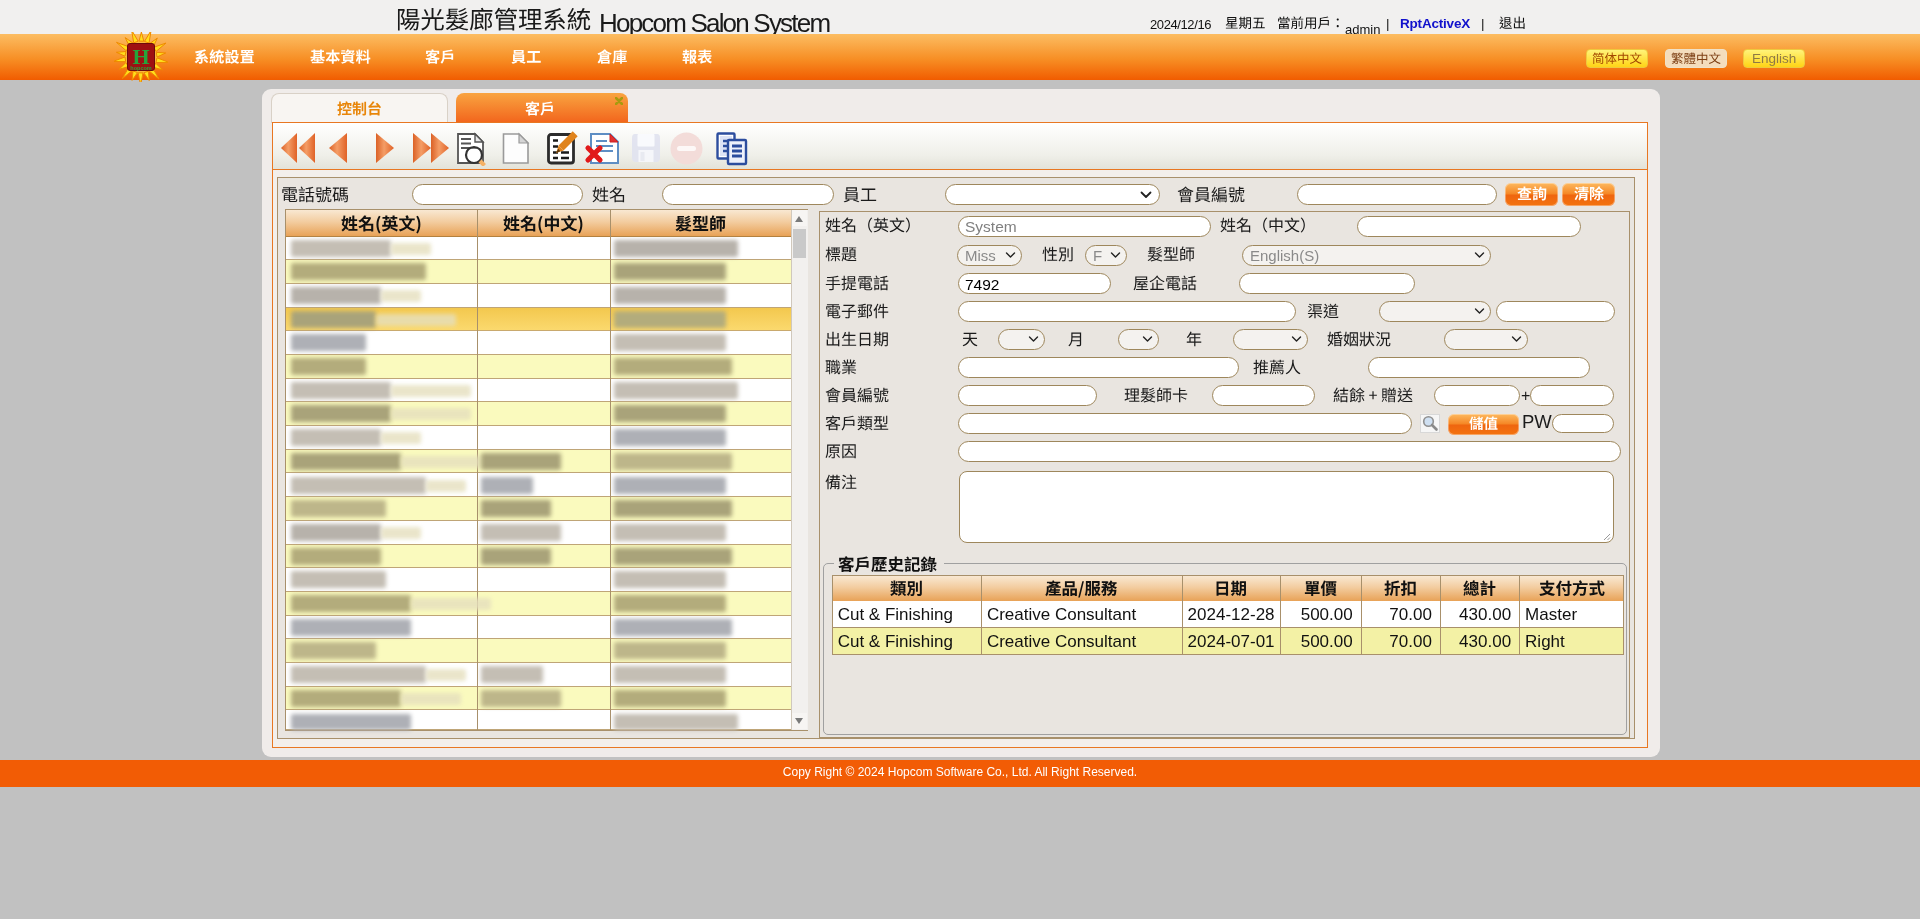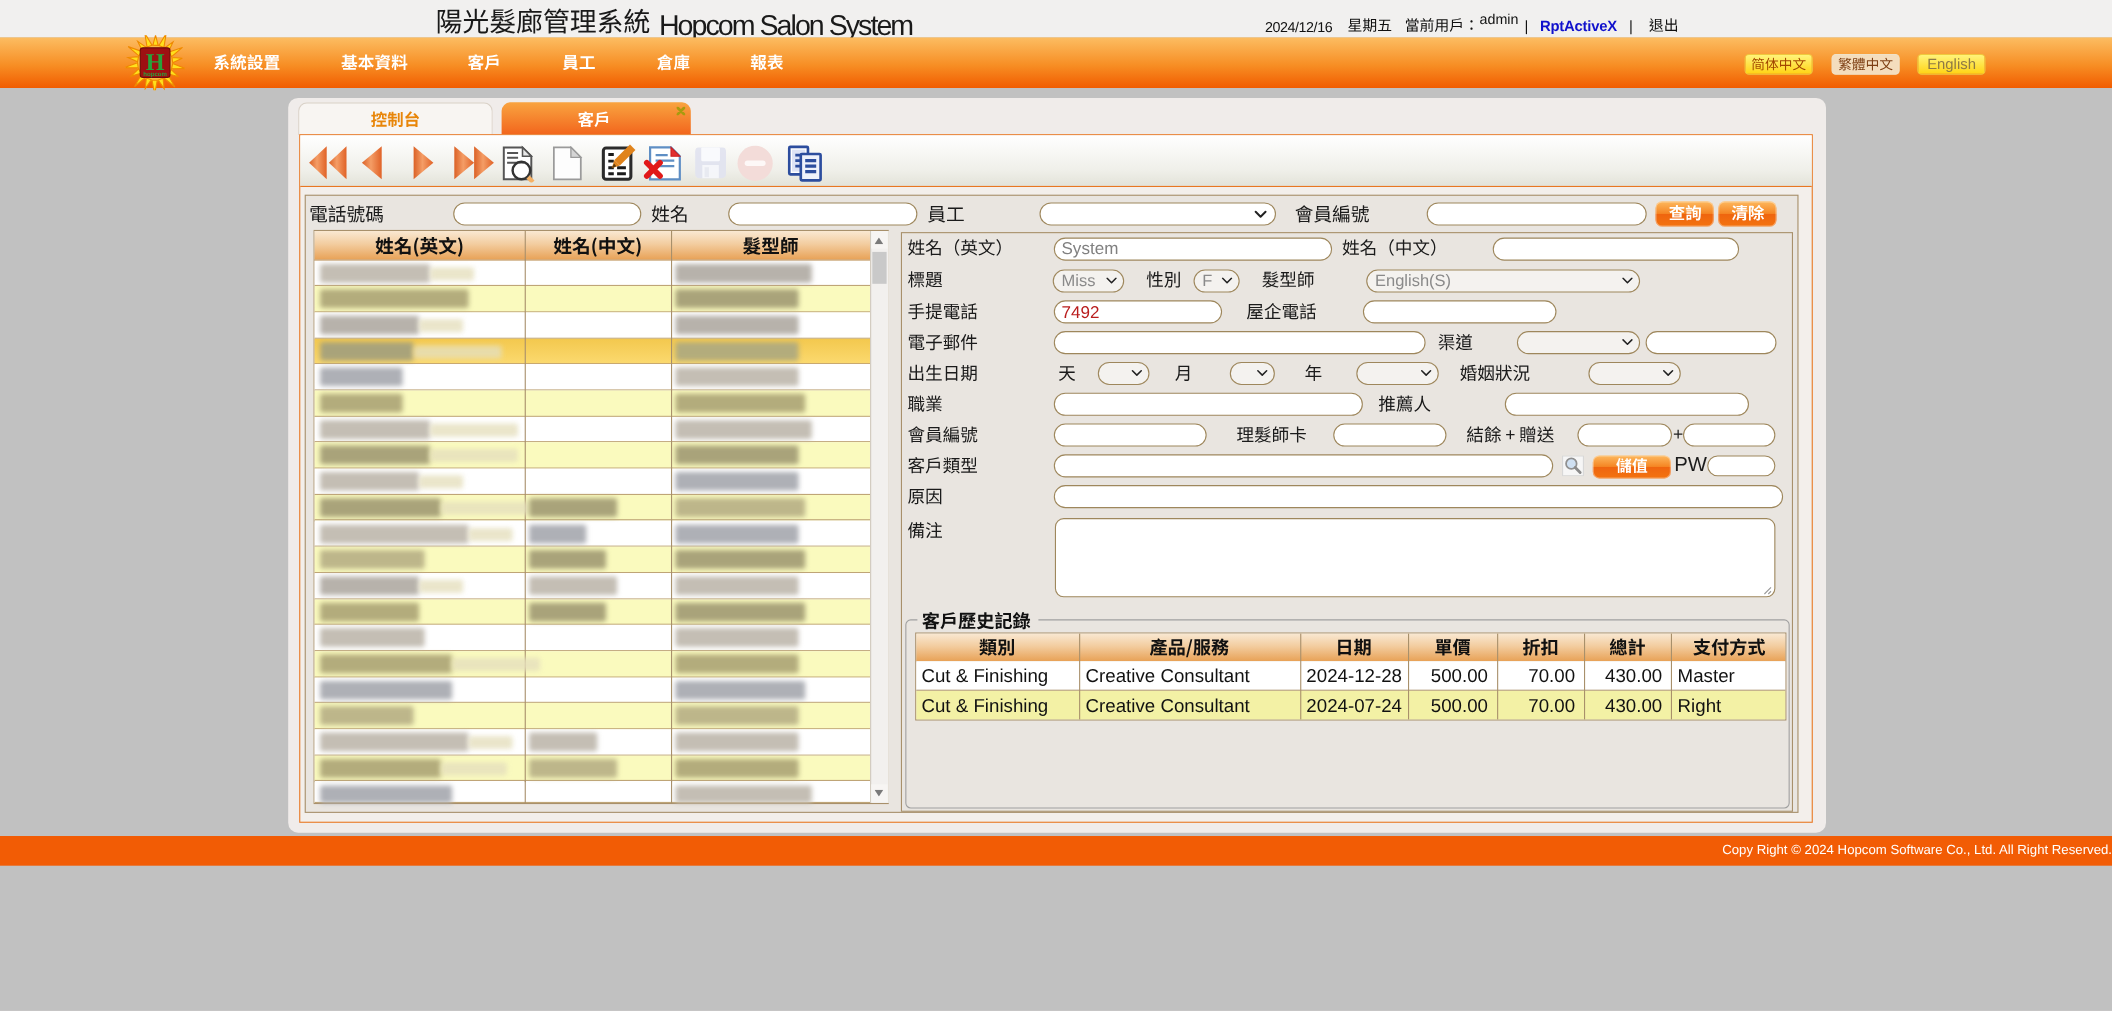--- a/index.html
+++ b/index.html
@@ -32,21 +32,21 @@
   </svg>
 <svg class="ab " style="left:1277.0px;top:16.1px;" width="67.5" height="15.9" viewBox="0 0 67.5 15.9">
     <g fill="#111" transform="translate(0,11.88) scale(0.013500,-0.013500)">
       <path transform="translate(0)" d="M314 491H692V396H314ZM244 548V338H766V548ZM465 222V142H224V222ZM538 222H790V142H538ZM465 87V5H224V87ZM538 87H790V5H538ZM152 281V-82H224V-53H790V-80H865V281ZM765 831C745 791 707 734 677 698L705 687H536V840H460V687H283L319 704C302 738 266 789 232 828L165 800C193 767 224 722 242 687H83V479H155V621H853V479H927V687H751C779 720 813 764 843 805Z"></path>
       <path transform="translate(1000)" d="M604 514V104H674V514ZM807 544V14C807 -1 802 -5 786 -5C769 -6 715 -6 654 -4C665 -24 677 -56 681 -76C758 -77 809 -75 839 -63C870 -51 881 -30 881 13V544ZM723 845C701 796 663 730 629 682H329L378 700C359 740 316 799 278 841L208 816C244 775 281 721 300 682H53V613H947V682H714C743 723 775 773 803 819ZM409 301V200H186C188 229 189 258 189 284V301ZM409 360H189V462H409ZM120 523V285C120 185 113 54 46 -39C62 -48 91 -70 103 -82C148 -20 170 61 180 141H409V7C409 -6 405 -10 391 -10C378 -11 332 -11 281 -9C291 -28 302 -57 307 -76C374 -76 419 -75 446 -63C474 -52 482 -32 482 6V523Z"></path>
       <path transform="translate(2000)" d="M153 770V407C153 266 143 89 32 -36C49 -45 79 -70 90 -85C167 0 201 115 216 227H467V-71H543V227H813V22C813 4 806 -2 786 -3C767 -4 699 -5 629 -2C639 -22 651 -55 655 -74C749 -75 807 -74 841 -62C875 -50 887 -27 887 22V770ZM227 698H467V537H227ZM813 698V537H543V698ZM227 466H467V298H223C226 336 227 373 227 407ZM813 466V298H543V466Z"></path>
       <path transform="translate(3000)" d="M177 734V429C177 286 164 99 36 -31C52 -41 82 -69 93 -83C181 5 222 124 240 239H763V185H838V580H253V679C447 703 661 737 808 781L746 838C615 795 380 757 177 734ZM763 309H248C252 351 253 392 253 429V510H763Z"></path>
       <path transform="translate(4000)" d="M500 544C540 544 576 573 576 619C576 665 540 694 500 694C460 694 424 665 424 619C424 573 460 544 500 544ZM500 54C540 54 576 84 576 129C576 175 540 205 500 205C460 205 424 175 424 129C424 84 460 54 500 54Z"></path>
     </g>
   </svg>
-<div class="lat" style="left:1345px;top:10px;font-size:13px;color:#111">admin</div>
+<div class="lat" style="left:1345px;top:22px;font-size:13px;color:#111">admin</div>
 <div class="lat" style="left:1386px;top:16px;font-size:13.5px;color:#111">|</div>
 <div class="lat" style="left:1400px;top:16px;font-size:13.5px;letter-spacing:-0.2px;font-weight:bold;color:#1111cc">RptActiveX</div>
 <div class="lat" style="left:1481px;top:16px;font-size:13.5px;color:#111">|</div>
 <svg class="ab " style="left:1499.0px;top:16.1px;" width="27.0" height="15.9" viewBox="0 0 27.0 15.9">
     <g fill="#111" transform="translate(0,11.88) scale(0.013500,-0.013500)">
       <path transform="translate(0)" d="M88 806C133 757 188 687 215 646L273 686C246 727 190 791 144 840ZM765 581V483H475V581ZM765 637H475V731H765ZM399 57C419 71 449 83 662 148C659 164 656 193 656 213L475 162V420H836V794H404V180C404 140 384 123 369 116C381 102 395 74 399 57ZM557 345C667 264 799 145 860 68L917 112C882 154 827 206 767 258C821 289 885 331 936 372L880 419C840 382 773 333 719 298C681 328 643 357 608 383ZM64 284C72 292 98 299 124 299H241C205 140 129 30 28 -31C43 -41 68 -67 78 -83C131 -49 178 -1 217 61C295 -46 420 -65 616 -65C725 -65 850 -63 943 -57C947 -36 957 -1 969 15C867 6 721 1 617 1C437 2 315 16 248 117C279 181 303 258 318 347L280 361L267 360H147C205 427 282 532 325 591L274 615L260 609H47V546H211C167 485 108 408 85 385C67 366 51 359 35 354C44 339 59 303 64 284Z"></path>
       <path transform="translate(1000)" d="M104 341V-21H814V-78H895V341H814V54H539V404H855V750H774V477H539V839H457V477H228V749H150V404H457V54H187V341Z"></path>
     </g>
   </svg>
 <div class="ab" style="left:0;top:34px;width:1920px;height:46px;background:linear-gradient(180deg,#fcbd62,#f78e24 55%,#f15c00)"></div>
@@ -448,21 +448,21 @@
 <div class="lat" style="left:1250px;top:247.0px;font-size:15px;color:#8a8a8a">English(S)</div>
 <svg class="ab " style="left:824.5px;top:274.9px;" width="64.0" height="18.9" viewBox="0 0 64.0 18.9">
     <g fill="#1b1b1b" transform="translate(0,14.08) scale(0.016000,-0.016000)">
       <path transform="translate(0)" d="M50 322V248H463V25C463 5 454 -2 432 -3C409 -3 330 -4 246 -2C258 -22 272 -55 278 -76C383 -77 449 -76 487 -63C524 -51 540 -29 540 25V248H953V322H540V484H896V556H540V719C658 733 768 753 853 778L798 839C645 791 354 765 116 753C123 737 132 707 134 688C238 692 352 699 463 710V556H117V484H463V322Z"></path>
       <path transform="translate(1000)" d="M478 617H812V538H478ZM478 750H812V671H478ZM409 807V480H884V807ZM429 297C413 149 368 36 279 -35C295 -45 324 -68 335 -80C388 -33 428 28 456 104C521 -37 627 -65 773 -65H948C951 -45 961 -14 971 3C936 2 801 2 776 2C742 2 710 3 680 8V165H890V227H680V345H939V408H364V345H609V27C552 52 508 97 479 181C487 215 493 251 498 289ZM164 839V638H40V568H164V348C113 332 66 319 29 309L48 235L164 273V14C164 0 159 -4 147 -4C135 -5 96 -5 53 -4C62 -24 72 -55 74 -73C137 -74 176 -71 200 -59C225 -48 234 -27 234 14V296L345 333L335 401L234 370V568H345V638H234V839Z"></path>
       <path transform="translate(2000)" d="M166 455 188 397C253 410 329 425 407 442L404 489C315 476 229 463 166 455ZM191 569C257 556 341 531 385 511L407 557C362 576 278 598 213 610ZM778 615C730 596 645 567 588 553L615 515C672 527 754 547 812 571ZM575 449C654 438 756 414 811 394L827 446C772 465 670 486 593 495ZM768 190V121H530V190ZM768 240H530V309H768ZM457 190V121H235V190ZM457 240H235V309H457ZM163 364V14H235V66H457V35C457 -47 489 -67 601 -67C626 -67 808 -67 834 -67C928 -67 952 -35 962 87C942 91 913 101 897 112C892 11 882 -6 829 -6C789 -6 635 -6 605 -6C542 -6 530 1 530 35V66H842V364ZM76 683V467H148V629H460V401H533V629H851V467H926V683H533V746H879V800H120V746H460V683Z"></path>
       <path transform="translate(3000)" d="M82 538V478H375V538ZM82 406V347H375V406ZM41 670V608H409V670ZM154 814C181 774 214 716 228 680L289 715C273 751 241 804 211 844ZM475 293V-80H544V-39H833V-76H905V293H724V461H958V532H724V725C792 739 856 755 908 774L859 833C763 796 590 765 443 746C451 729 460 702 463 685C524 692 590 701 655 712V532H436V461H655V293ZM544 29V224H833V29ZM82 273V-67H148V-19H382V273ZM148 210H315V44H148Z"></path>
     </g>
   </svg>
 <div class="in" style="left:958px;top:273.0px;width:153px"></div>
-<div class="lat" style="left:965px;top:275.5px;font-size:15.5px;color:#b91c1c">7492</div>
+<div class="lat" style="left:965px;top:275.5px;font-size:15.5px;color:#000000">7492</div>
 <svg class="ab " style="left:1133.0px;top:274.9px;" width="64.0" height="18.9" viewBox="0 0 64.0 18.9">
     <g fill="#1b1b1b" transform="translate(0,14.08) scale(0.016000,-0.016000)">
       <path transform="translate(0)" d="M216 726H810V627H216ZM141 789V510C141 347 132 120 34 -42C53 -49 87 -67 101 -80C202 88 216 337 216 510V564H885V789ZM283 244C304 252 335 256 528 269V181H268V119H528V10H192V-51H947V10H601V119H870V181H601V274L786 285C812 262 834 239 850 220L909 260C865 310 777 382 705 431H917V493H222V431H414C373 389 332 354 316 343C295 326 277 316 260 313C268 294 279 260 283 244ZM649 398C673 381 698 361 723 341L389 323C431 355 472 392 509 431H702Z"></path>
       <path transform="translate(1000)" d="M206 390V18H79V-51H932V18H548V268H838V337H548V567H469V18H280V390ZM498 849C400 696 218 559 33 484C52 467 74 440 85 421C242 492 392 602 502 732C632 581 771 494 923 421C933 443 954 469 973 484C816 552 668 638 543 785L565 817Z"></path>
       <path transform="translate(2000)" d="M166 455 188 397C253 410 329 425 407 442L404 489C315 476 229 463 166 455ZM191 569C257 556 341 531 385 511L407 557C362 576 278 598 213 610ZM778 615C730 596 645 567 588 553L615 515C672 527 754 547 812 571ZM575 449C654 438 756 414 811 394L827 446C772 465 670 486 593 495ZM768 190V121H530V190ZM768 240H530V309H768ZM457 190V121H235V190ZM457 240H235V309H457ZM163 364V14H235V66H457V35C457 -47 489 -67 601 -67C626 -67 808 -67 834 -67C928 -67 952 -35 962 87C942 91 913 101 897 112C892 11 882 -6 829 -6C789 -6 635 -6 605 -6C542 -6 530 1 530 35V66H842V364ZM76 683V467H148V629H460V401H533V629H851V467H926V683H533V746H879V800H120V746H460V683Z"></path>
       <path transform="translate(3000)" d="M82 538V478H375V538ZM82 406V347H375V406ZM41 670V608H409V670ZM154 814C181 774 214 716 228 680L289 715C273 751 241 804 211 844ZM475 293V-80H544V-39H833V-76H905V293H724V461H958V532H724V725C792 739 856 755 908 774L859 833C763 796 590 765 443 746C451 729 460 702 463 685C524 692 590 701 655 712V532H436V461H655V293ZM544 29V224H833V29ZM82 273V-67H148V-19H382V273ZM148 210H315V44H148Z"></path>
     </g>
   </svg>
 <div class="in" style="left:1239px;top:273.0px;width:176px"></div>
 <svg class="ab " style="left:824.5px;top:302.9px;" width="64.0" height="18.9" viewBox="0 0 64.0 18.9">
@@ -688,18 +688,18 @@
 <div class="ab" style="left:1519.1px;top:576px;width:1px;height:78px;background:#a8906b"></div>
 <div class="lat" style="left:837.7px;top:604.5px;font-size:17px;color:#111">Cut &amp; Finishing</div>
 <div class="lat" style="left:986.9px;top:604.5px;font-size:17px;color:#111">Creative Consultant</div>
 <div class="lat" style="left:1187.6px;top:604.5px;font-size:17px;color:#111">2024-12-28</div>
 <div class="lat" style="right:567.3px;top:604.5px;font-size:17px;color:#111">500.00</div>
 <div class="lat" style="right:488.0999999999999px;top:604.5px;font-size:17px;color:#111">70.00</div>
 <div class="lat" style="right:408.9000000000001px;top:604.5px;font-size:17px;color:#111">430.00</div>
 <div class="lat" style="left:1525.1px;top:604.5px;font-size:17px;color:#111">Master</div>
 <div class="lat" style="left:837.7px;top:631.5px;font-size:17px;color:#111">Cut &amp; Finishing</div>
 <div class="lat" style="left:986.9px;top:631.5px;font-size:17px;color:#111">Creative Consultant</div>
-<div class="lat" style="left:1187.6px;top:631.5px;font-size:17px;color:#111">2024-07-24</div>
+<div class="lat" style="left:1187.6px;top:631.5px;font-size:17px;color:#111">2024-07-01</div>
 <div class="lat" style="right:567.3px;top:631.5px;font-size:17px;color:#111">500.00</div>
 <div class="lat" style="right:488.0999999999999px;top:631.5px;font-size:17px;color:#111">70.00</div>
 <div class="lat" style="right:408.9000000000001px;top:631.5px;font-size:17px;color:#111">430.00</div>
 <div class="lat" style="left:1525.1px;top:631.5px;font-size:17px;color:#111">Right</div>
 <div class="ab" style="left:0;top:759.5px;width:1920px;height:27.5px;background:#f25c05"></div>
-<div class="lat" style="left:0;top:765px;width:1920px;text-align:right;font-size:12px;color:#fff">Copy Right © 2024 Hopcom Software Co., Ltd. All Right Reserved.</div>
+<div class="lat" style="left:0;top:765px;width:1920px;text-align:center;font-size:12px;color:#fff">Copy Right © 2024 Hopcom Software Co., Ltd. All Right Reserved.</div>
 </body></html>

